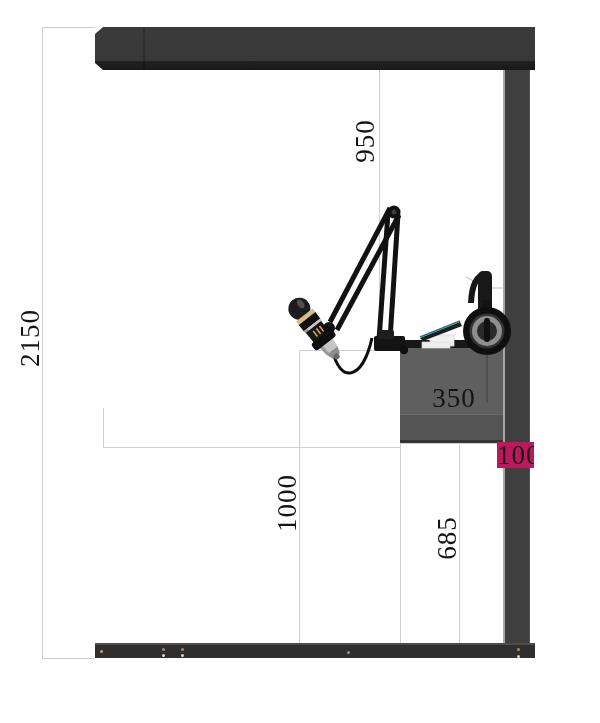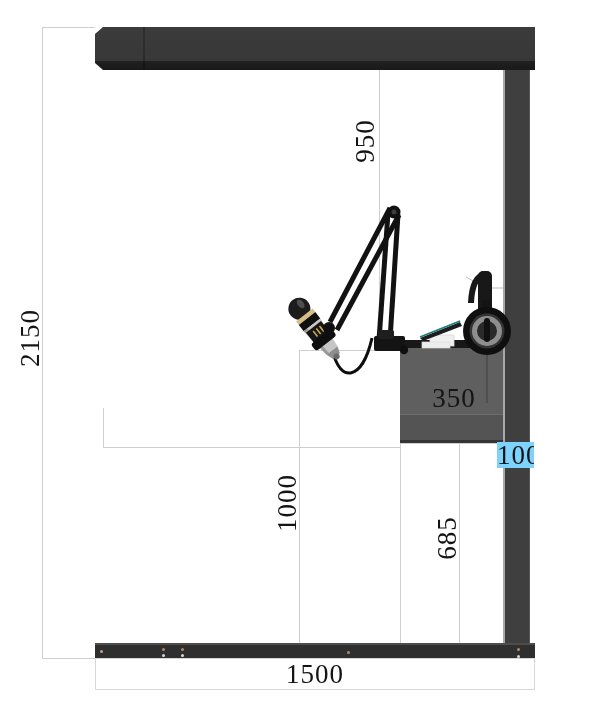--- a/index.html
+++ b/index.html
@@ -43,21 +43,21 @@
   .xline.v{width:1px;}
   .xline.h{height:1px;}
   
   .dim{
     position:absolute;font-size:27px;line-height:28px;text-align:center;
     color:#141414;white-space:nowrap;letter-spacing:1px;
   }
   .dim.rot{transform:rotate(-90deg);}
   .dim-100{
     position:absolute;left:497px;top:442px;width:37px;height:26px;overflow:hidden;
-    background:#7dd3fc;font-size:27px;line-height:26px;text-align:left;letter-spacing:1px;z-index:8;
+    background:#be185d;font-size:27px;line-height:26px;text-align:left;letter-spacing:1px;z-index:8;
   }
   svg.gear{position:absolute;left:270px;top:200px;z-index:6;}
 </style>
 </head>
 <body>
 
 <div id="stage">
 
   <div class="xline h" style="left:42px;top:27px;width:53px;"></div>
   <div class="xline v" style="left:42px;top:27px;height:631px;"></div>
@@ -147,17 +147,14 @@
     </g>
   </svg>
 
   <div class="dim rot" style="left:-25px;top:324px;width:110px;">2150</div>
   <div class="dim rot" style="left:320px;top:127px;width:90px;">950</div>
   <div class="dim rot" style="left:232px;top:489px;width:110px;">1000</div>
   <div class="dim rot" style="left:402px;top:524px;width:90px;">685</div>
   <div class="dim" style="left:409px;top:384px;width:90px;z-index:7;">350</div>
   <div class="dim-100">100</div>
 
-  <div class="base-box">
-    <span class="dim" style="position:static;">1500</span>
-  </div>
 
 </div>
 
 </body></html>

